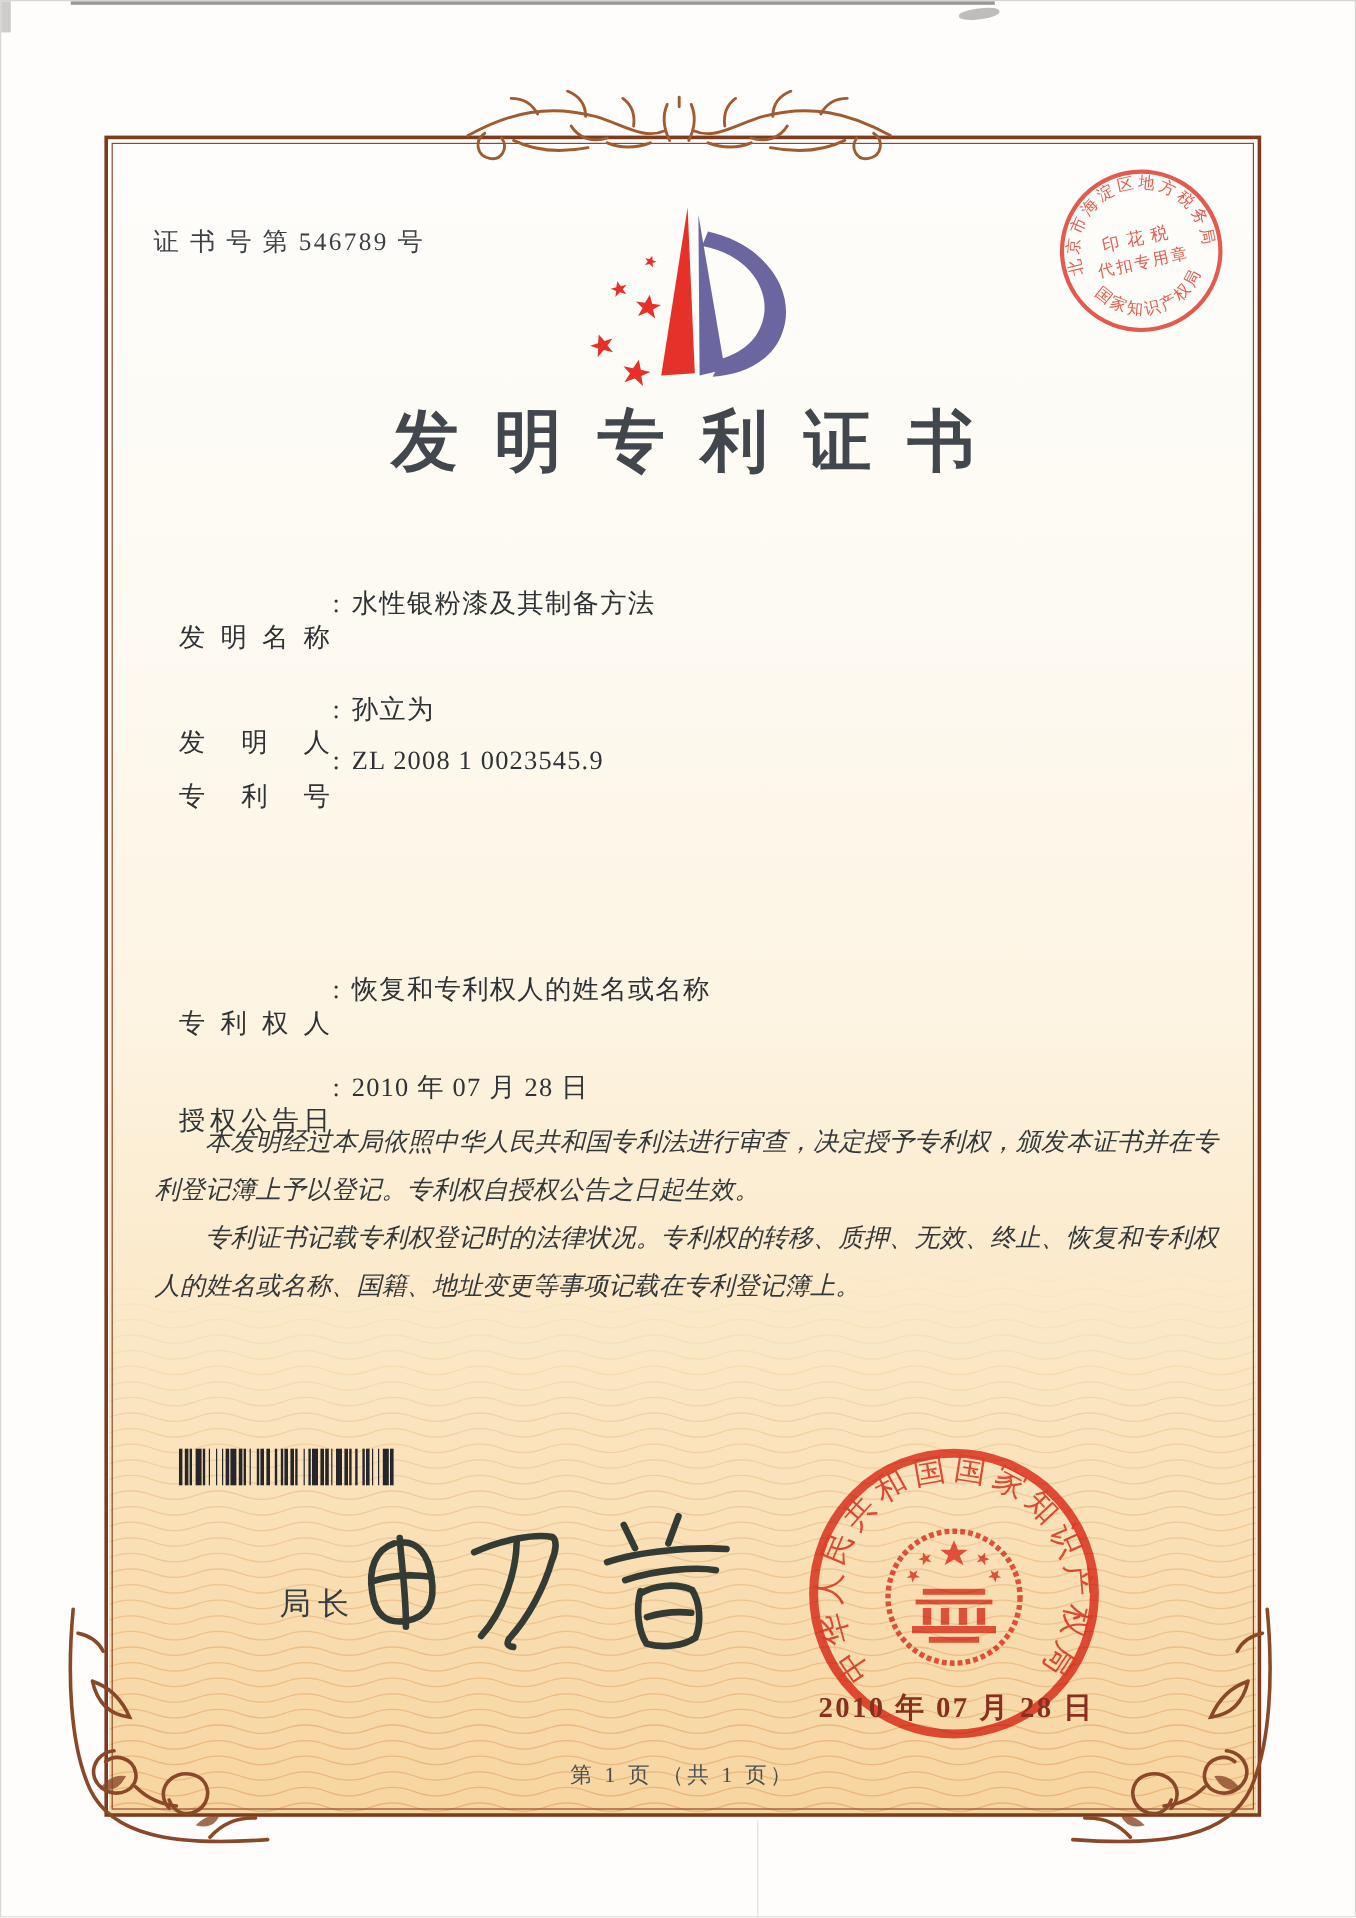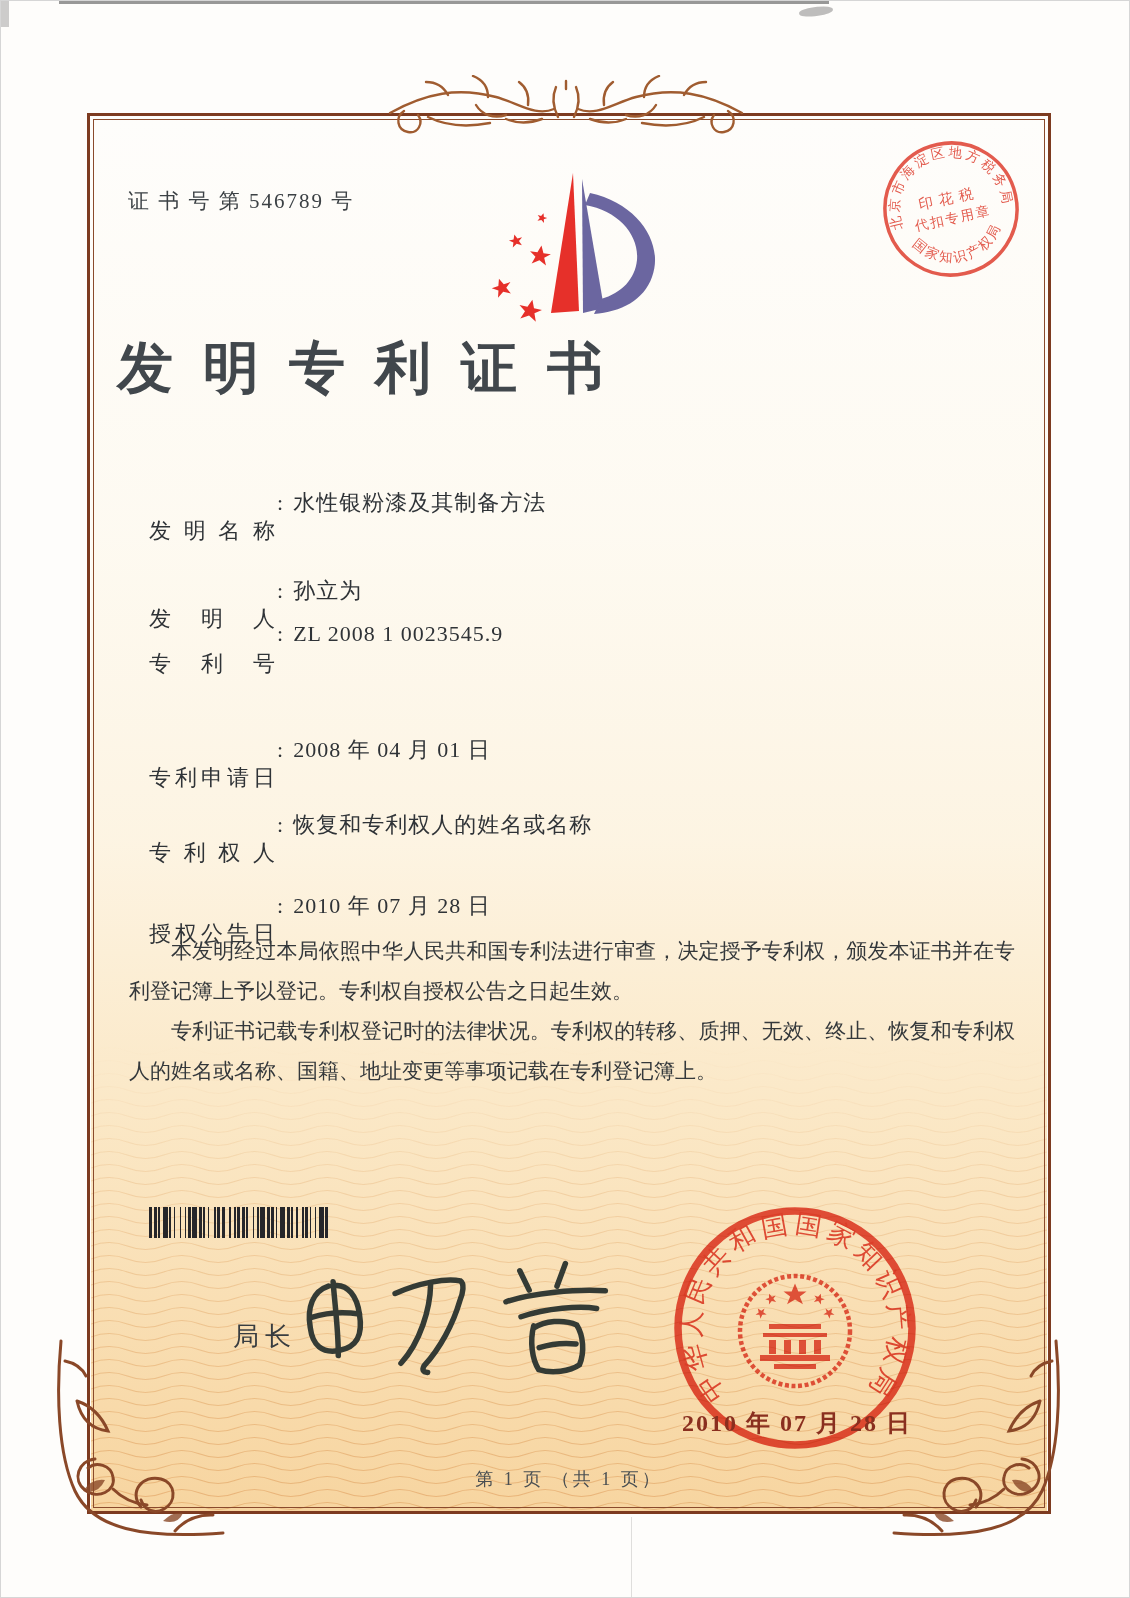--- a/index.html
+++ b/index.html
@@ -30,31 +30,31 @@
     -webkit-mask-image:linear-gradient(to bottom,transparent 0,#000 140px);
     mask-image:linear-gradient(to bottom,transparent 0,#000 140px);
   }
   .wave-wrap svg{display:block;width:956px;height:472px;}
   
   .frame-outer{left:86px;top:112px;width:964px;height:1401px;border:3px solid #7d3b20;box-sizing:border-box;}
   .frame-inner{position:absolute;left:3px;top:3px;right:3px;bottom:3px;border:1.6px solid #8a4a2c;}
   
   .cert-number{left:127px;top:186px;font-size:21px;color:#3c4145;letter-spacing:2px;}
   .title{
-    left:86px;top:330px;width:964px;text-align:left;
+    left:86px;top:330px;width:964px;text-align:center;
     font-size:56px;font-weight:600;color:#41474c;letter-spacing:30px;text-indent:30px;
   }
   .field-row{left:148px;font-size:22px;color:#2f3337;white-space:nowrap;}
   .field-label{display:inline-block;width:126px;text-align:justify;text-align-last:justify;vertical-align:top;margin-top:28px;}
   .field-colon{display:inline-block;margin:0 10px 0 2px;}
   .field-value{letter-spacing:1px;}
   .row-0{top:487px;} .row-1{top:575px;} .row-2{top:620px;}
   .row-3{top:734px;} .row-4{top:809px;} .row-5{top:890px;}
   .paragraphs{left:128px;top:930px;width:886px;font-size:21px;line-height:40px;color:#34383b;text-align:justify;}
-  .paragraphs p{margin:0;text-indent:2em;}
+  .paragraphs p{margin:0;text-indent:2em;font-style:italic;}
   
   .barcode{left:148px;top:1206px;width:342px;height:31px;display:flex;align-items:stretch;overflow:hidden;}
   .barcode .bar{background:#26262a;height:100%;flex:none;}
   .barcode .gap{background:transparent;height:100%;flex:none;}
   
   .sig-label{left:232px;top:1318px;font-size:26px;color:#383d40;letter-spacing:6px;}
   .sig-name-hidden{left:330px;top:1290px;font-size:60px;opacity:0;}
   
   .seal{left:659px;top:1192px;width:270px;height:270px;mix-blend-mode:multiply;opacity:.93;}
   .seal-date{left:676px;top:1406px;width:240px;text-align:center;font-size:24px;color:#8a2f1f;letter-spacing:2px;font-weight:600;}
@@ -212,23 +212,20 @@
 
   <div class="abs field-row row-0">
     <span class="field-label">发明名称</span><span class="field-colon">:</span><span class="field-value">水性银粉漆及其制备方法</span>
   </div>
   <div class="abs field-row row-1">
     <span class="field-label">发明人</span><span class="field-colon">:</span><span class="field-value">孙立为</span>
   </div>
   <div class="abs field-row row-2">
     <span class="field-label">专利号</span><span class="field-colon">:</span><span class="field-value">ZL 2008 1 0023545.9</span>
   </div>
-  <div class="abs field-row row-3">
-    <span class="field-label">专利申请日</span><span class="field-colon">:</span><span class="field-value">2008 年 04 月 01 日</span>
-  </div>
   <div class="abs field-row row-4">
     <span class="field-label">专利权人</span><span class="field-colon">:</span><span class="field-value">恢复和专利权人的姓名或名称</span>
   </div>
   <div class="abs field-row row-5">
     <span class="field-label">授权公告日</span><span class="field-colon">:</span><span class="field-value">2010 年 07 月 28 日</span>
   </div>
 
   <div class="abs paragraphs">
     <p>本发明经过本局依照中华人民共和国专利法进行审查，决定授予专利权，颁发本证书并在专利登记簿上予以登记。专利权自授权公告之日起生效。</p>
     <p>专利证书记载专利权登记时的法律状况。专利权的转移、质押、无效、终止、恢复和专利权人的姓名或名称、国籍、地址变更等事项记载在专利登记簿上。</p>

